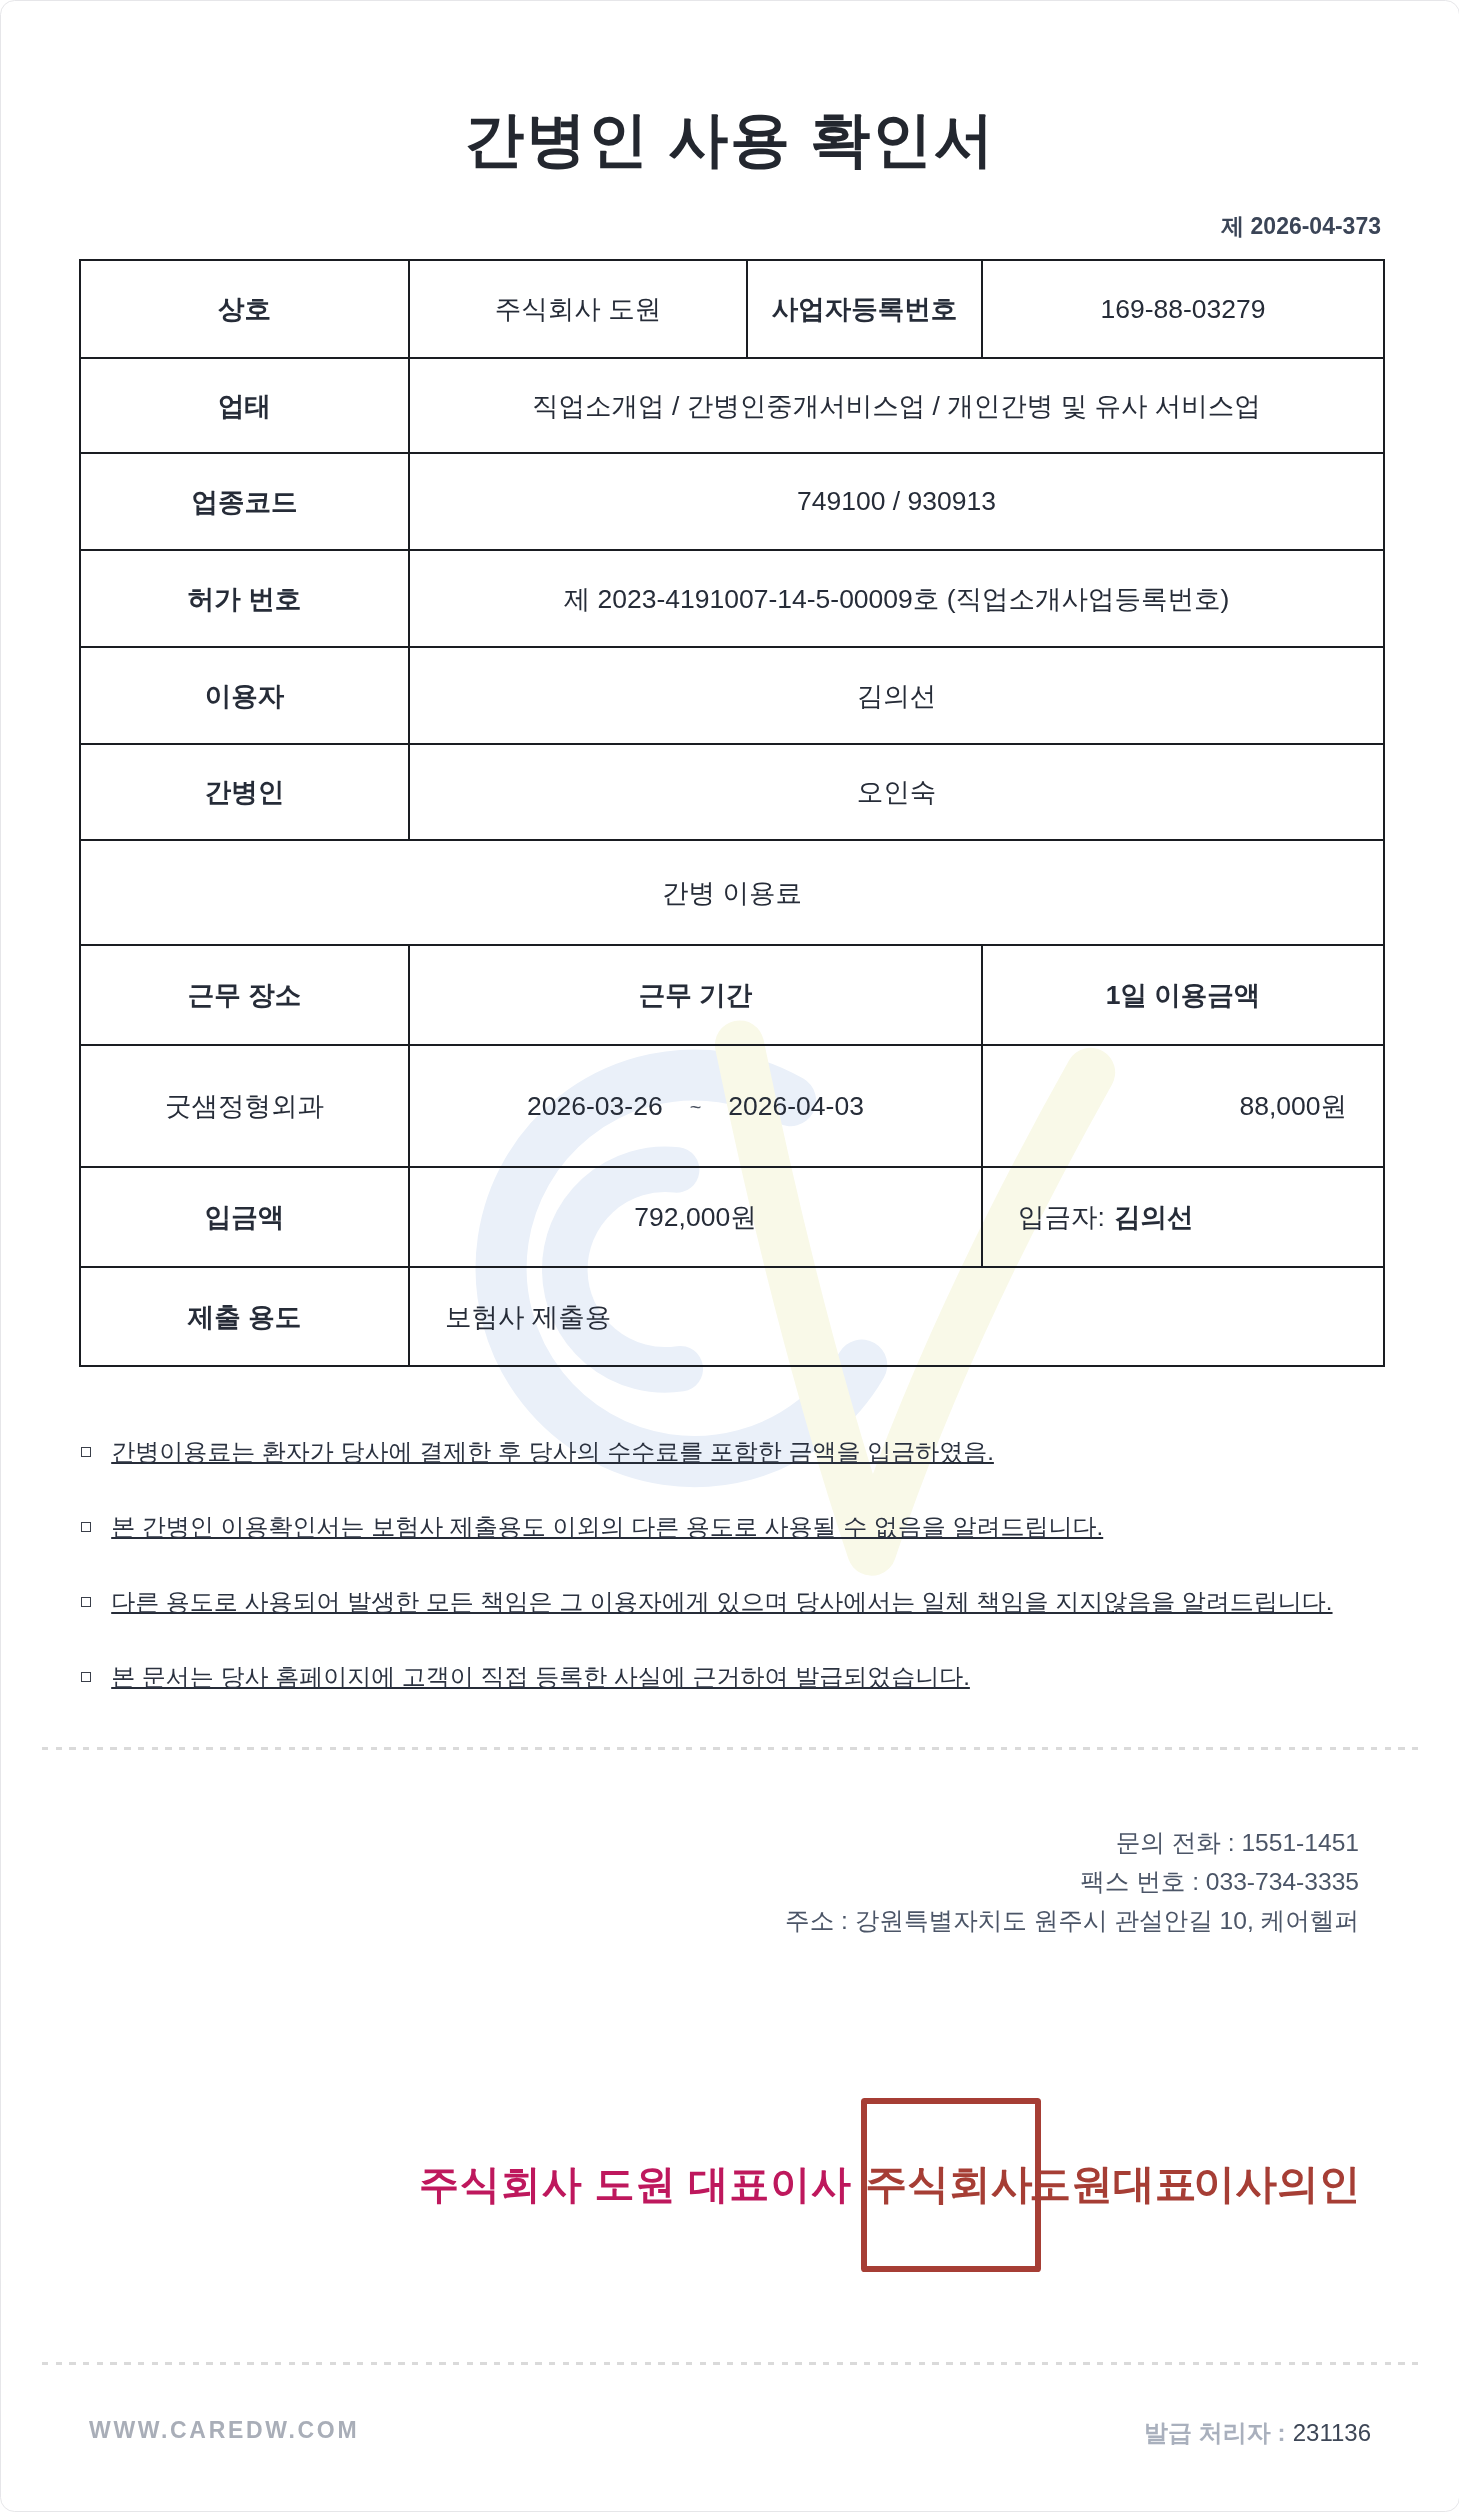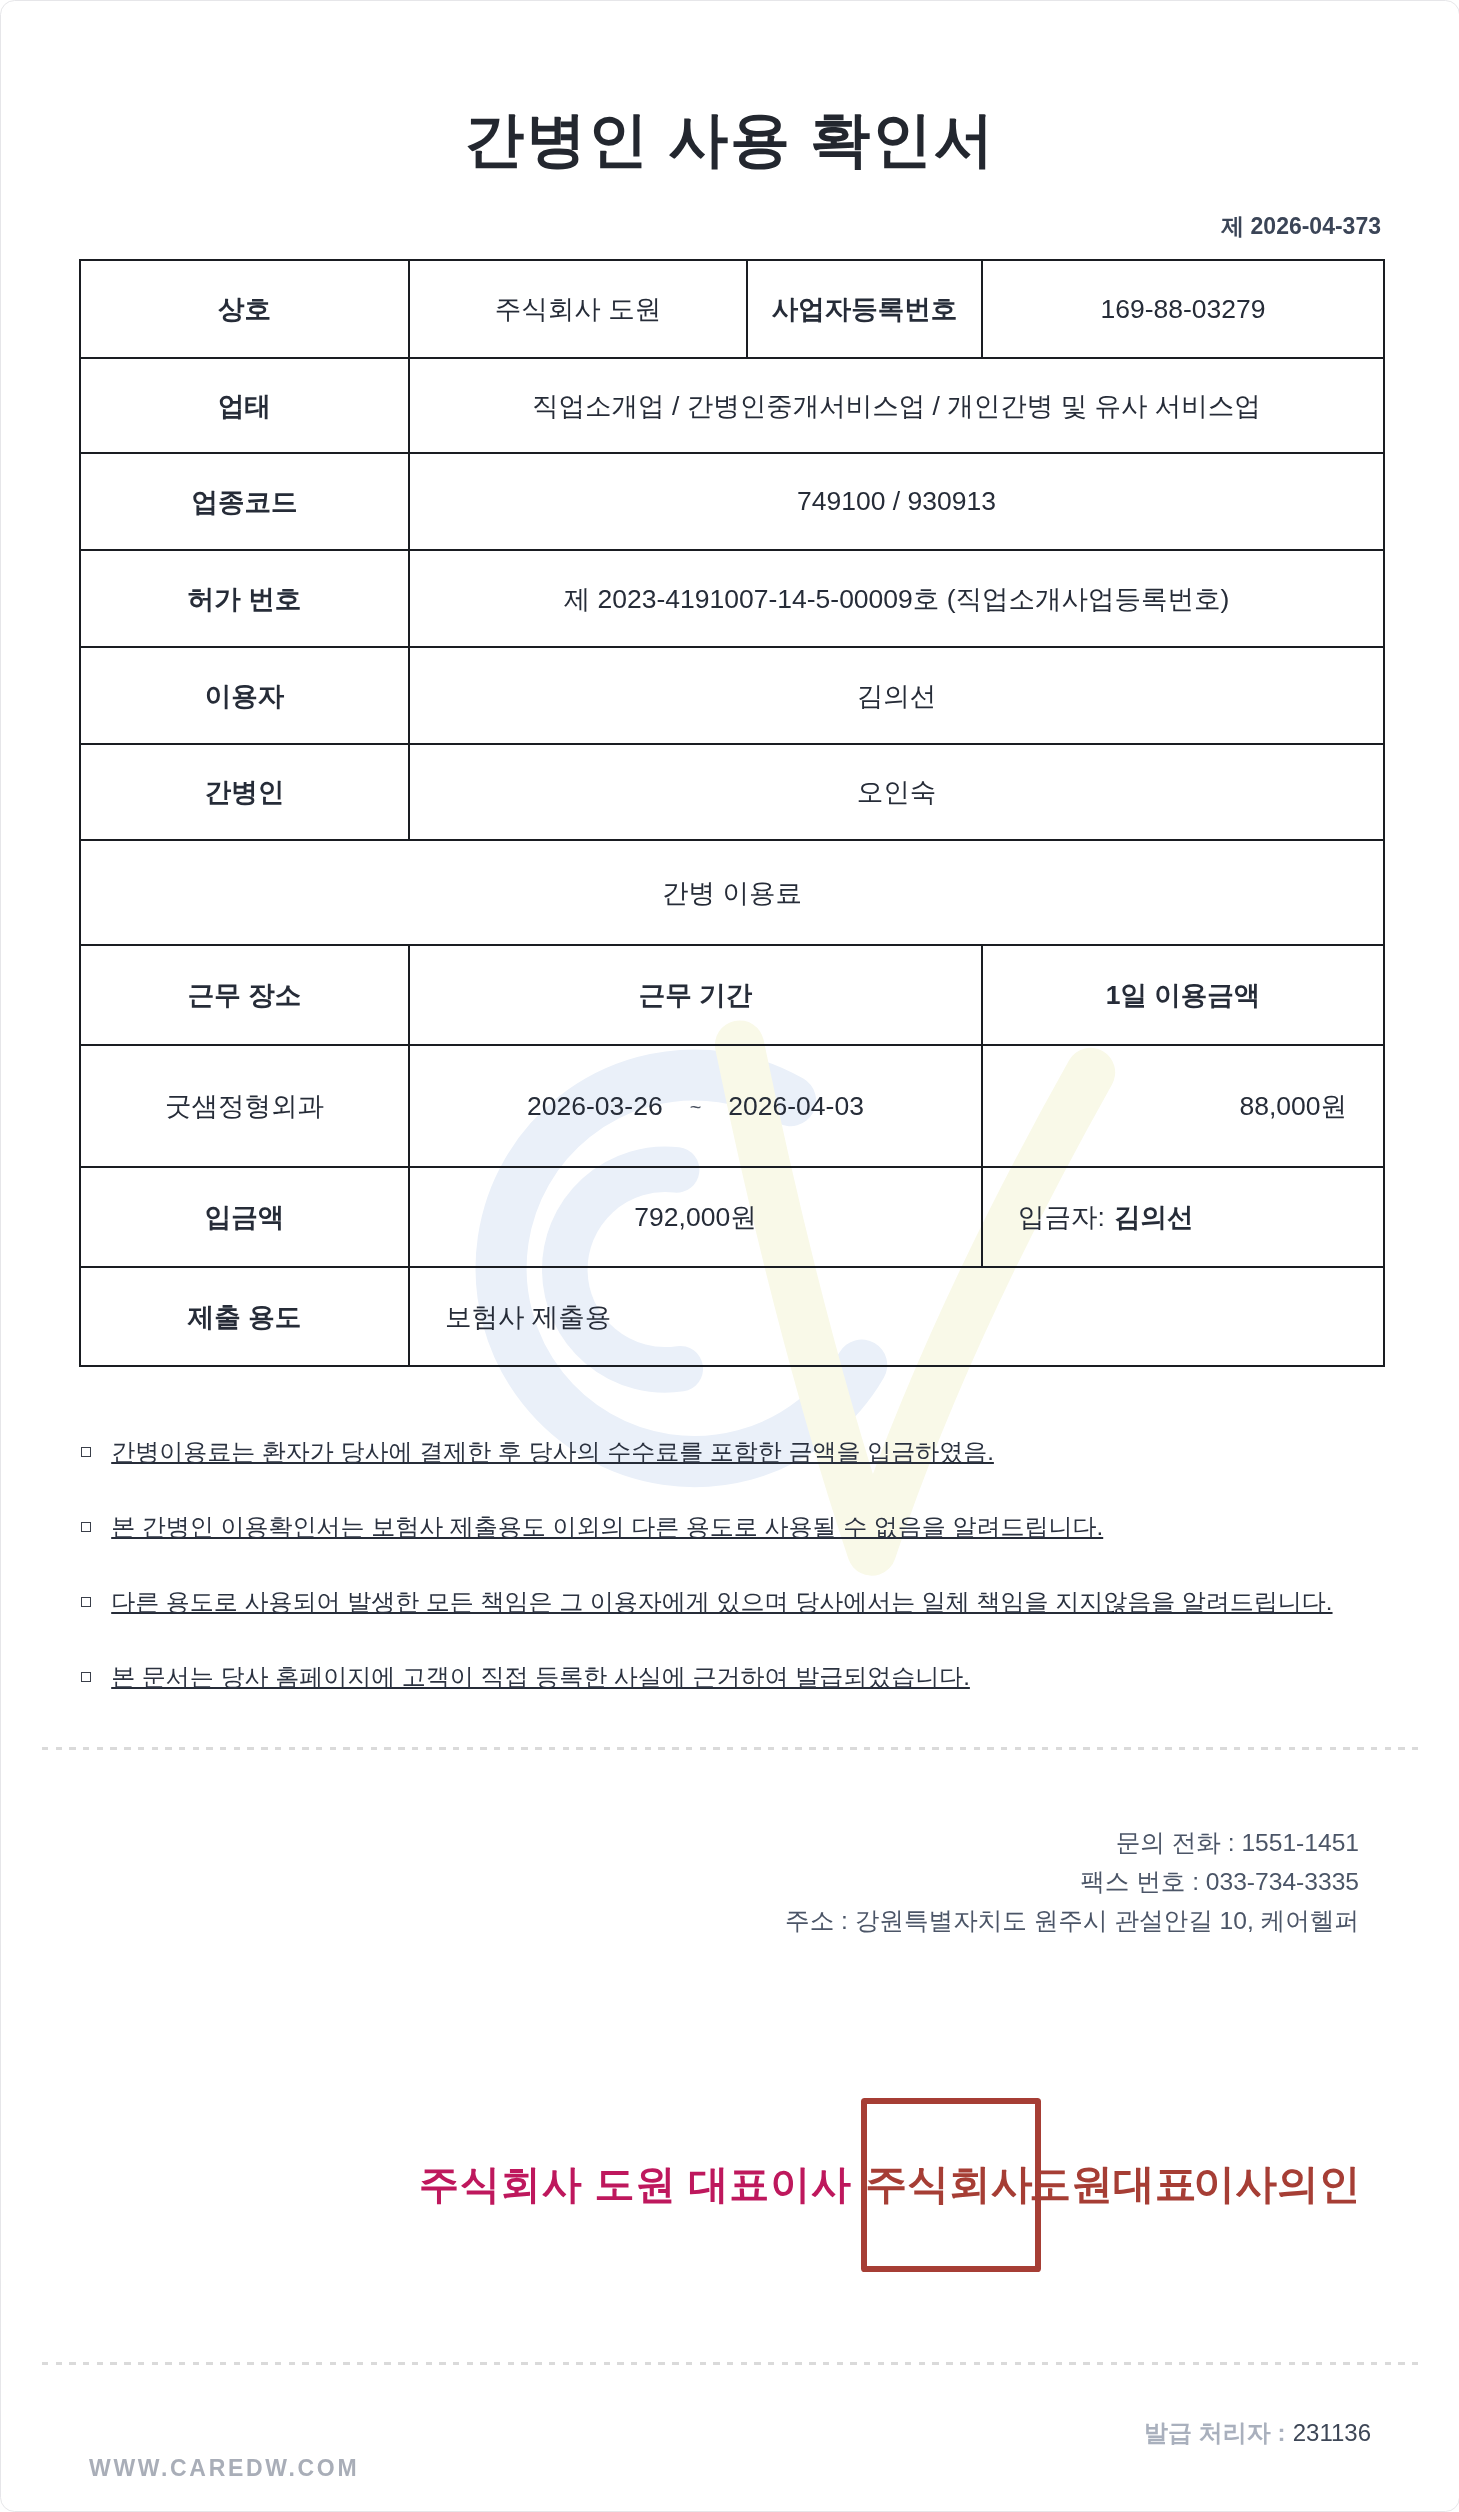--- a/index.html
+++ b/index.html
@@ -77,21 +77,21 @@
     display:flex;justify-content:space-evenly;align-items:center;
     color:#a63e35;background:transparent;
   }
   .stamp .srow{
     font-size:41px;font-weight:800;line-height:47px;letter-spacing:0px;
     transform:scaleX(1.02);white-space:nowrap;
   }
   
   .footer-site{
     position:absolute;left:88px;top:2416px;z-index:1;
-    font-size:23px;font-weight:700;letter-spacing:2.7px;color:#a9aeb8;margin-top:38px;
+    font-size:23px;font-weight:700;letter-spacing:2.7px;color:#a9aeb8;
   }
   .footer-issuer{
     position:absolute;right:88px;top:2416px;z-index:1;font-size:24px;
   }
   .footer-issuer .lbl{color:#a9b0bd;font-weight:700;}
   .footer-issuer .val{color:#3d4656;font-weight:400;margin-left:7.3px;}
 </style>
 </head>
 <body>
 

